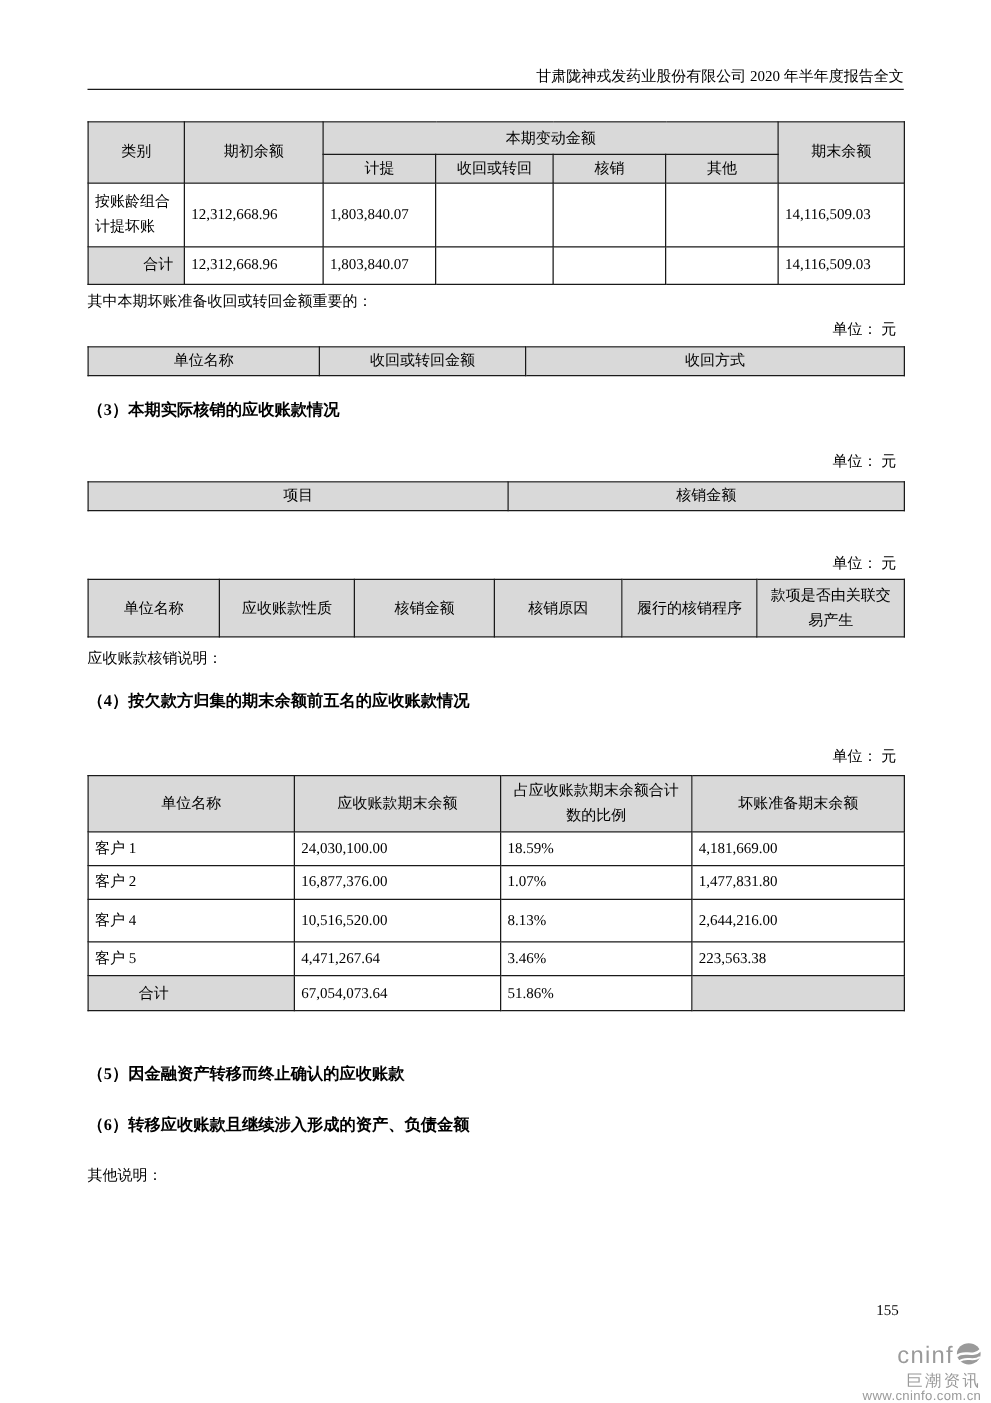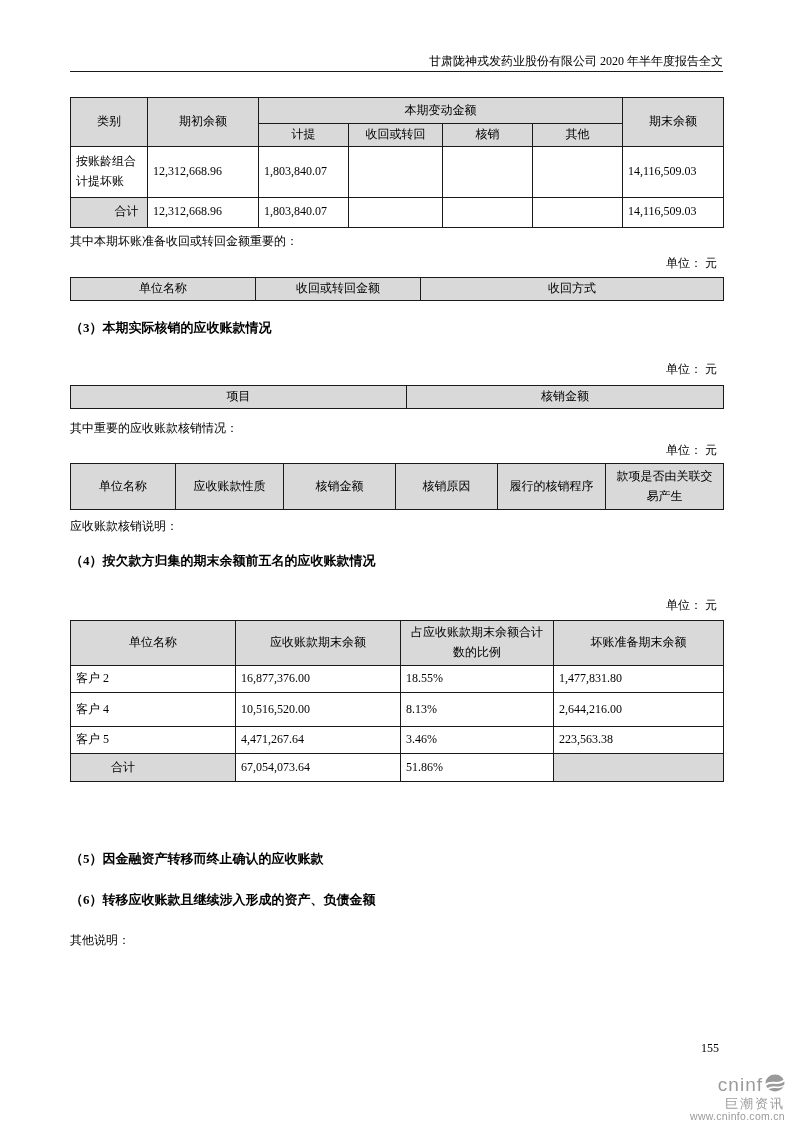--- a/index.html
+++ b/index.html
@@ -105,21 +105,20 @@
         <col style="width:317px">
       </colgroup>
     <tbody>
         <tr style="height:23px">
       <th>项目</th>
       <th>核销金额</th>
     </tr>
   </tbody>
     </table>
 
-  <div class="abs note" style="top:420px;">其中重要的应收账款核销情况：</div>
   <div class="abs note rtext" style="top:442px;padding-right:6px;box-sizing:border-box;">单位： 元</div>
 
   <table class="abs" style="top:463px;">
     <colgroup>
       <col style="width:105px">
         <col style="width:108px">
         <col style="width:112px">
       <col style="width:102px">
         <col style="width:108px">
         <col style="width:118px">
@@ -149,23 +148,29 @@
         <col style="width:170px">
       </colgroup>
     <tbody>
         <tr style="height:45px">
       <th>单位名称</th>
       <th>应收账款期末余额</th>
       <th>占应收账款期末余额合计数的比例</th>
       <th>坏账准备期末余额</th>
     </tr>
     <tr style="height:27px">
+      <td class="lft">客户 1</td>
+      <td class="num">24,030,100.00</td>
+      <td class="num">18.59%</td>
+      <td class="num">4,181,669.00</td>
+    </tr>
+    <tr style="height:27px">
       <td class="lft">客户 2</td>
       <td class="num">16,877,376.00</td>
-      <td class="num">18.55%</td>
+      <td class="num">1.07%</td>
       <td class="num">1,477,831.80</td>
     </tr>
     <tr style="height:34px">
       <td class="lft">客户 4</td>
       <td class="num">10,516,520.00</td>
       <td class="num">8.13%</td>
       <td class="num">2,644,216.00</td>
     </tr>
     <tr style="height:27px">
       <td class="lft">客户 5</td>

